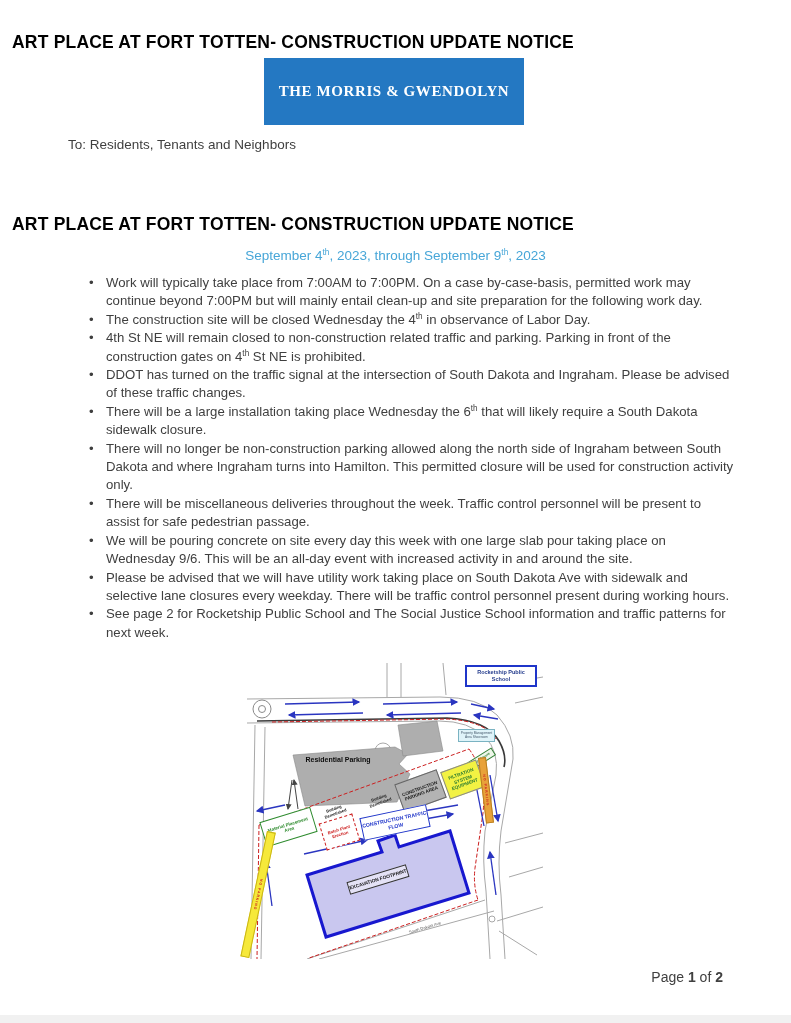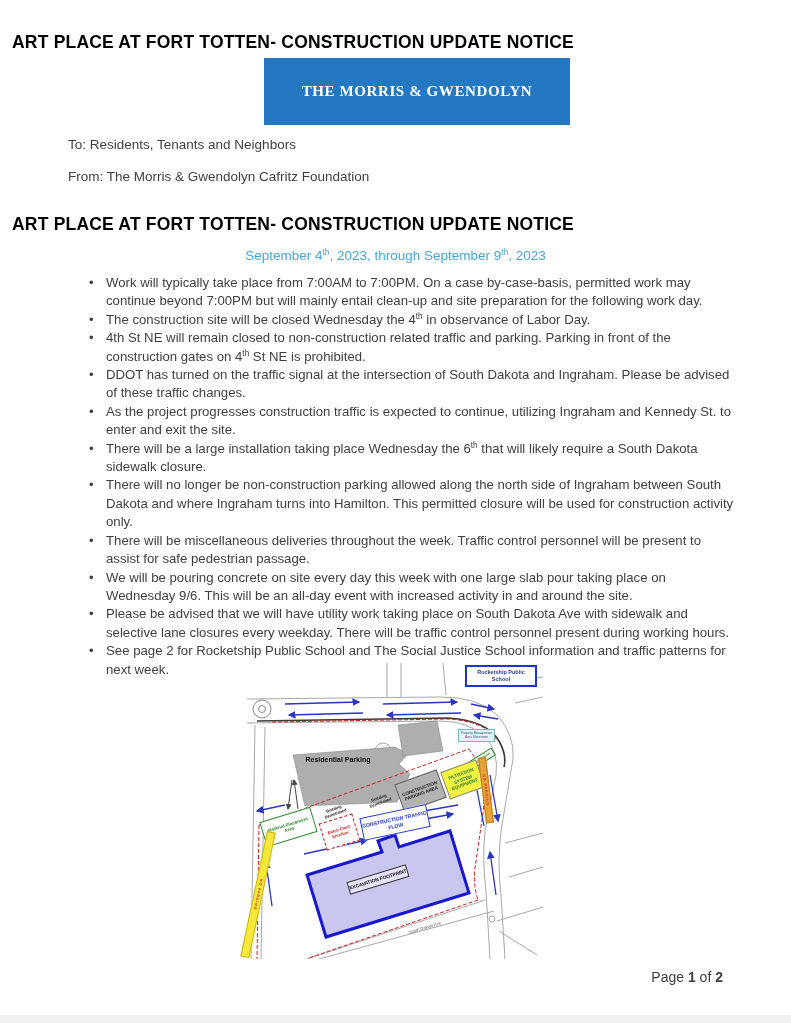--- a/index.html
+++ b/index.html
@@ -3,21 +3,21 @@
 <meta charset="utf-8">
 <style>
   html,body{margin:0;padding:0;background:#ffffff;}
   body{width:791px;height:1023px;position:relative;font-family:"Liberation Sans",sans-serif;color:#3f3f3f;}
   .page{position:absolute;inset:0;background:#fff;overflow:hidden;}
 
   .doc-title{position:absolute;left:0;top:20px;width:791px;
     font-size:17.5px;font-weight:bold;color:#000000;margin:12px;letter-spacing:.2px;}
   .doc-title.second{top:202px;}
 
-  .logo{position:absolute;left:264px;top:58px;width:306px;height:67px;background:#2478c2;
+  .logo{position:absolute;left:264px;top:58px;width:260px;height:67px;background:#2478c2;
     display:flex;flex-direction:column;align-items:center;justify-content:center;
     font-family:"Liberation Serif",serif;font-weight:bold;color:#ffffff;font-size:15px;
     line-height:1.35;letter-spacing:.6px;text-align:center;}
 
   .addr-line{position:absolute;left:68px;margin:0;font-size:13.5px;color:#3f3f3f;}
   .to-line{top:137px;}
   .from-line{top:169px;}
 
   .dateline{position:absolute;left:0;top:225px;width:791px;text-align:center;
     font-size:13.5px;color:#47a6d8;margin-top:23px;}
@@ -74,31 +74,29 @@
 
 <div class="page">
 
   <h1 class="doc-title">ART PLACE AT FORT TOTTEN- CONSTRUCTION UPDATE NOTICE</h1>
 
   <div class="logo">
     <div>THE MORRIS &amp; GWENDOLYN</div>
   </div>
 
   <p class="addr-line to-line">To: Residents, Tenants and Neighbors</p>
-  <p class="addr-line from-line">From: The Morris &amp; Gwendolyn Cafritz Foundation</p>
 
   <h2 class="doc-title second">ART PLACE AT FORT TOTTEN- CONSTRUCTION UPDATE NOTICE</h2>
   <div class="dateline"><span>September 4</span><sup>th</sup><span>, 2023, through September 9</span><sup>th</sup><span>, 2023</span></div>
 
   <ul class="bullets" id="bullets">
       <li><span>Work will typically take place from 7:00AM to 7:00PM. On a case by-case-basis, permitted work may continue beyond 7:00PM but will mainly entail clean-up and site preparation for the following work day.</span></li>
       <li><span>The construction site will be closed Wednesday the 4</span><sup>th</sup><span> in observance of Labor Day.</span></li>
       <li><span>4th St NE will remain closed to non-construction related traffic and parking. Parking in front of the construction gates on 4</span><sup>th</sup><span> St NE is prohibited.</span></li>
       <li><span>DDOT has turned on the traffic signal at the intersection of South Dakota and Ingraham. Please be advised of these traffic changes.</span></li>
-      <li><span>As the project progresses construction traffic is expected to continue, utilizing Ingraham and Kennedy St. to enter and exit the site.</span></li>
       <li><span>There will be a large installation taking place Wednesday the 6</span><sup>th</sup><span> that will likely require a South Dakota sidewalk closure.</span></li>
       <li><span>There will no longer be non-construction parking allowed along the north side of Ingraham between South Dakota and where Ingraham turns into Hamilton. This permitted closure will be used for construction activity only.</span></li>
       <li><span>There will be miscellaneous deliveries throughout the week. Traffic control personnel will be present to assist for safe pedestrian passage.</span></li>
       <li><span>We will be pouring concrete on site every day this week with one large slab pour taking place on Wednesday 9/6. This will be an all-day event with increased activity in and around the site.</span></li>
       <li><span>Please be advised that we will have utility work taking place on South Dakota Ave with sidewalk and selective lane closures every weekday. There will be traffic control personnel present during working hours.</span></li>
       <li><span>See page 2 for Rocketship Public School and The Social Justice School information and traffic patterns for next week.</span></li>
     </ul>
 
   <div class="map">
     <svg width="297" height="296" viewBox="0 0 297 296">

